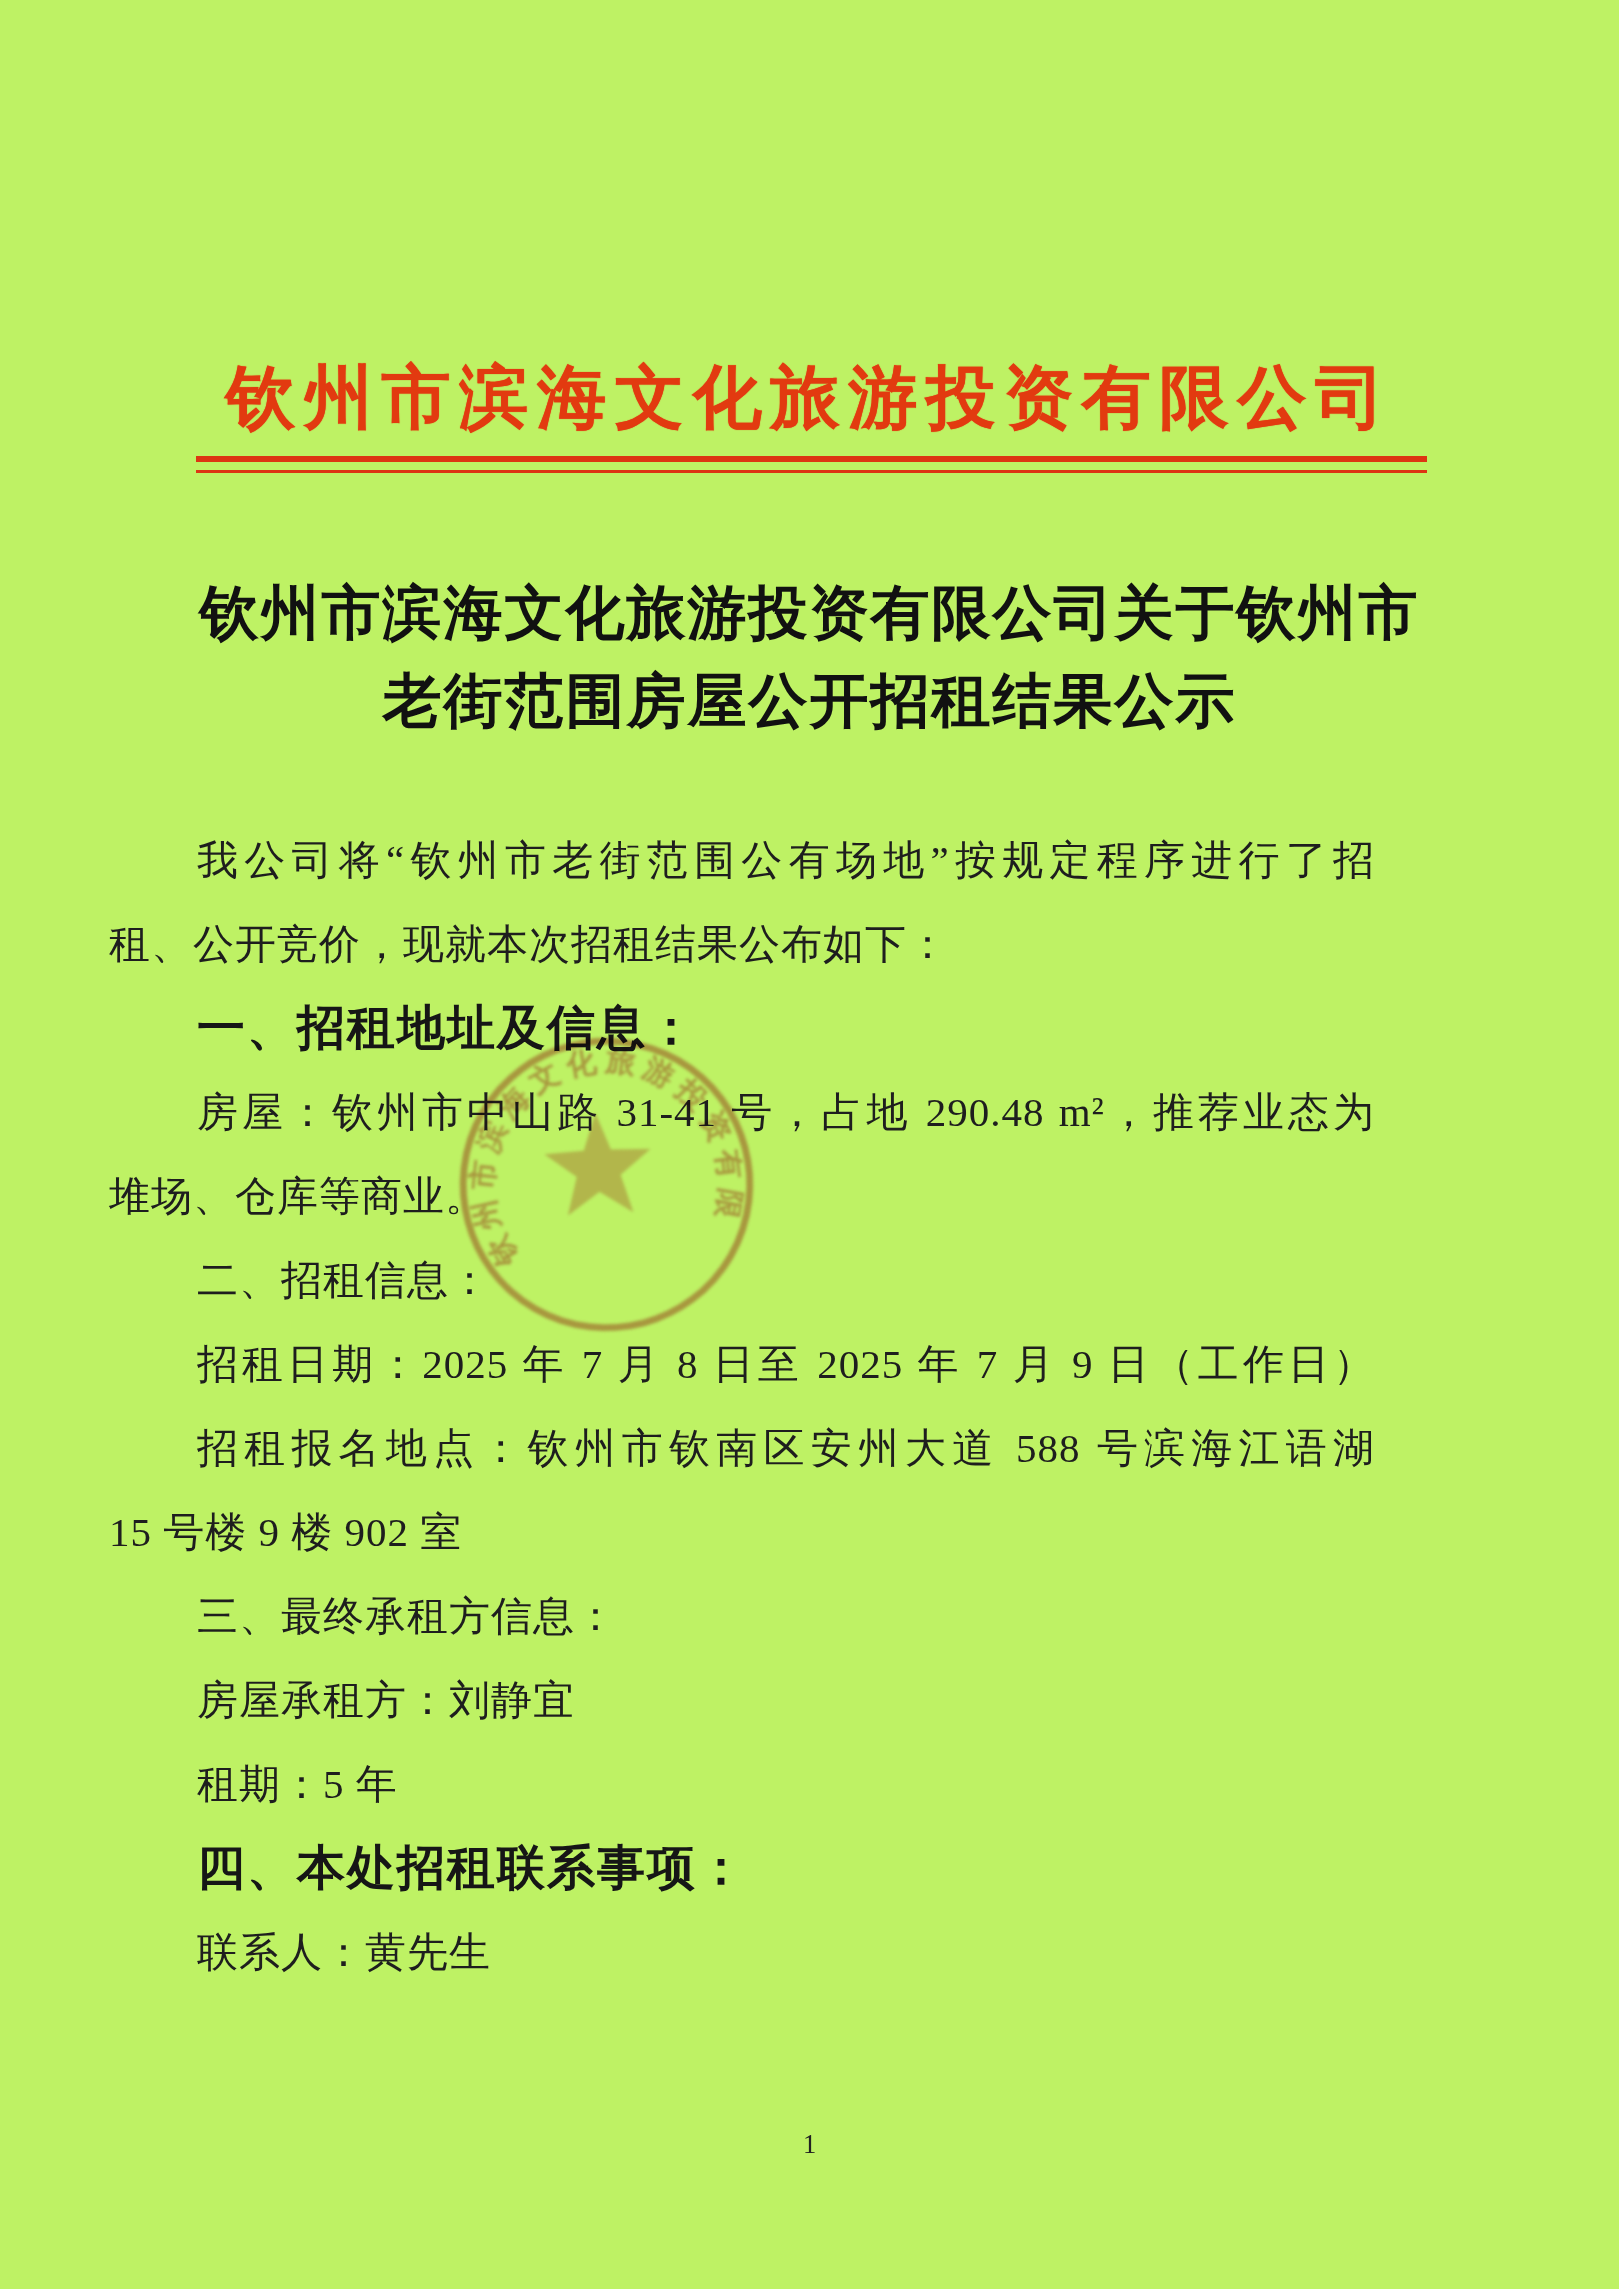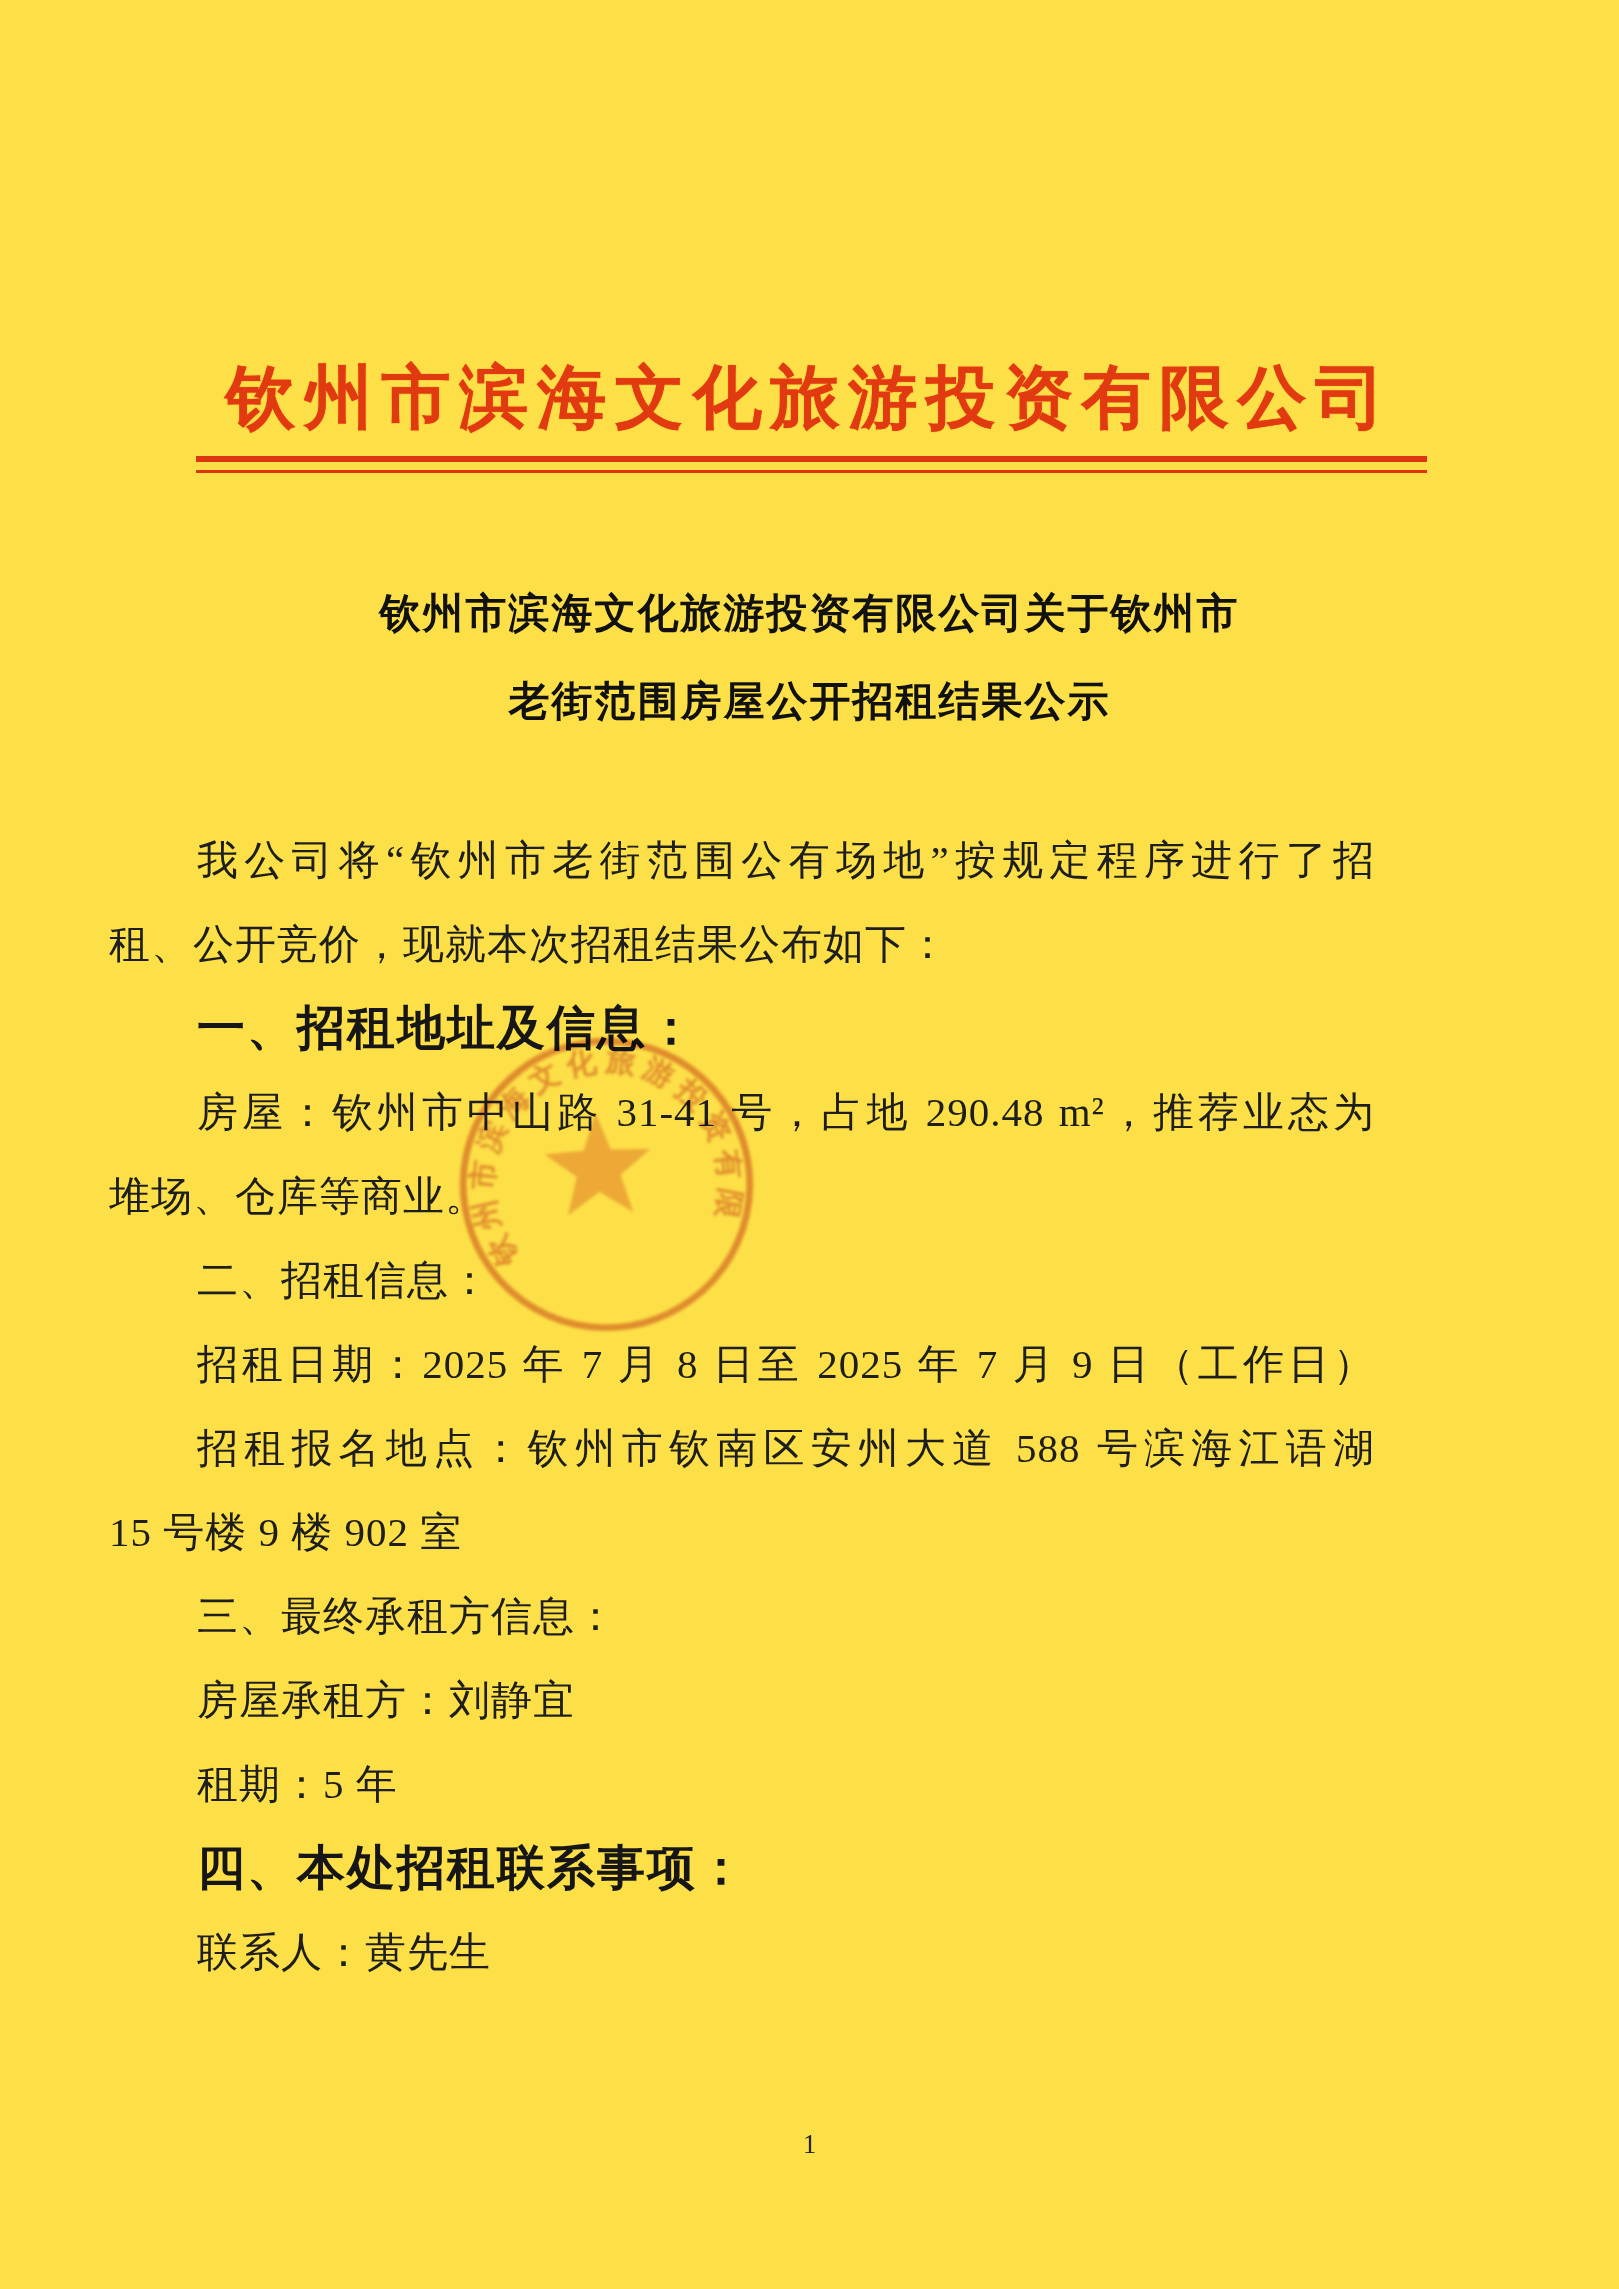--- a/index.html
+++ b/index.html
@@ -1,42 +1,42 @@
 <!DOCTYPE html>
 <html><head>
 <meta charset="utf-8">
 <style>
   html, body { margin: 0; padding: 0; background: #e9e9e9; }
   .page {
     position: relative;
     width: 1619px;
     height: 2290px;
     margin: 0 auto;
-    background: #fde047;
+    background: #bef264;
     overflow: hidden;
     font-family: "Liberation Serif", "DejaVu Serif", serif;
     color: #1e1e1e;
   }
   .red-header {
     margin-top: 361px;
     text-align: center;
     font-size: 69px;
     font-weight: 700;
     line-height: 1.08;
     letter-spacing: 8.8px;
     color: #e23a10;
     text-shadow: 0 0 1px #e23a10;
   }
   .rule { margin-left: 196px; width: 1231px; background: #dd3512; }
   .rule.thick { margin-top: 20.6px; height: 5.9px; }
   .rule.thin  { margin-top: 7.8px;  height: 2.9px; }
   .doc-title {
     margin-top: 96px;
     text-align: center;
-    font-size: 41px;
+    font-size: 59px;
     font-weight: 700;
     line-height: 88px;
     letter-spacing: 2px;
     color: #111;
   }
   .body-block {
     margin-top: 73px;
     margin-left: 109px;
     width: 1266px;
     font-size: 41px;

